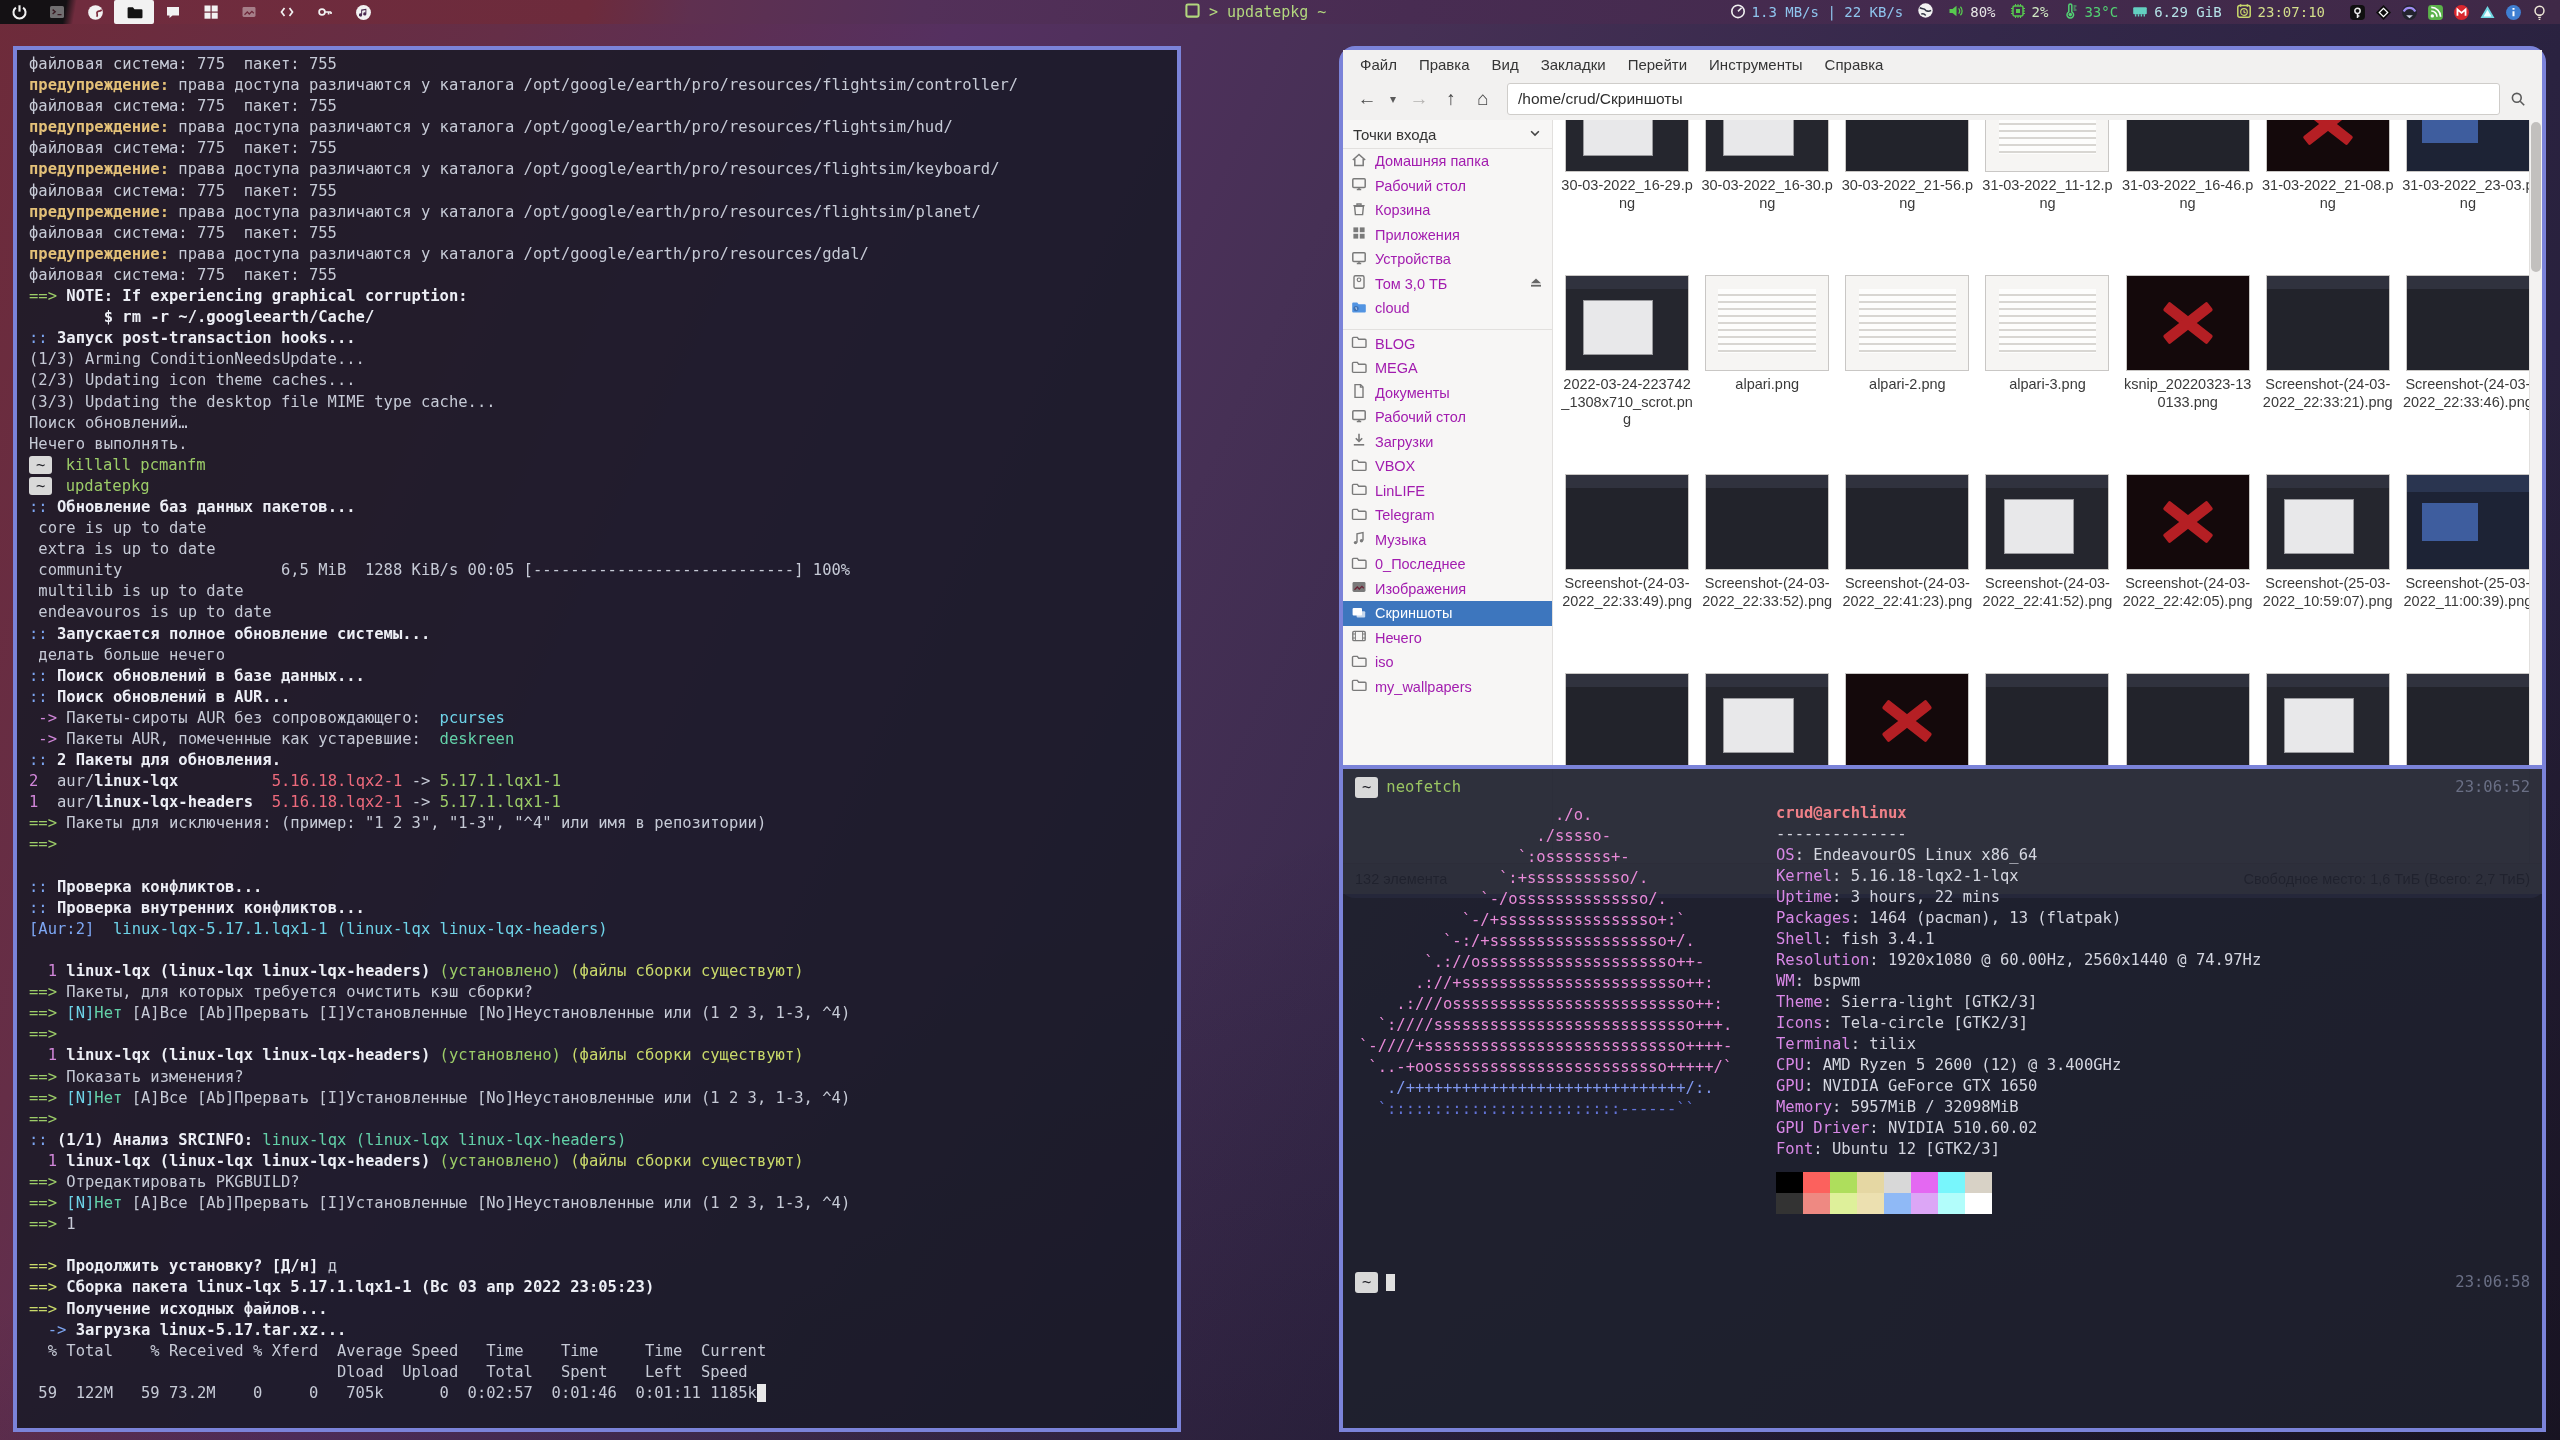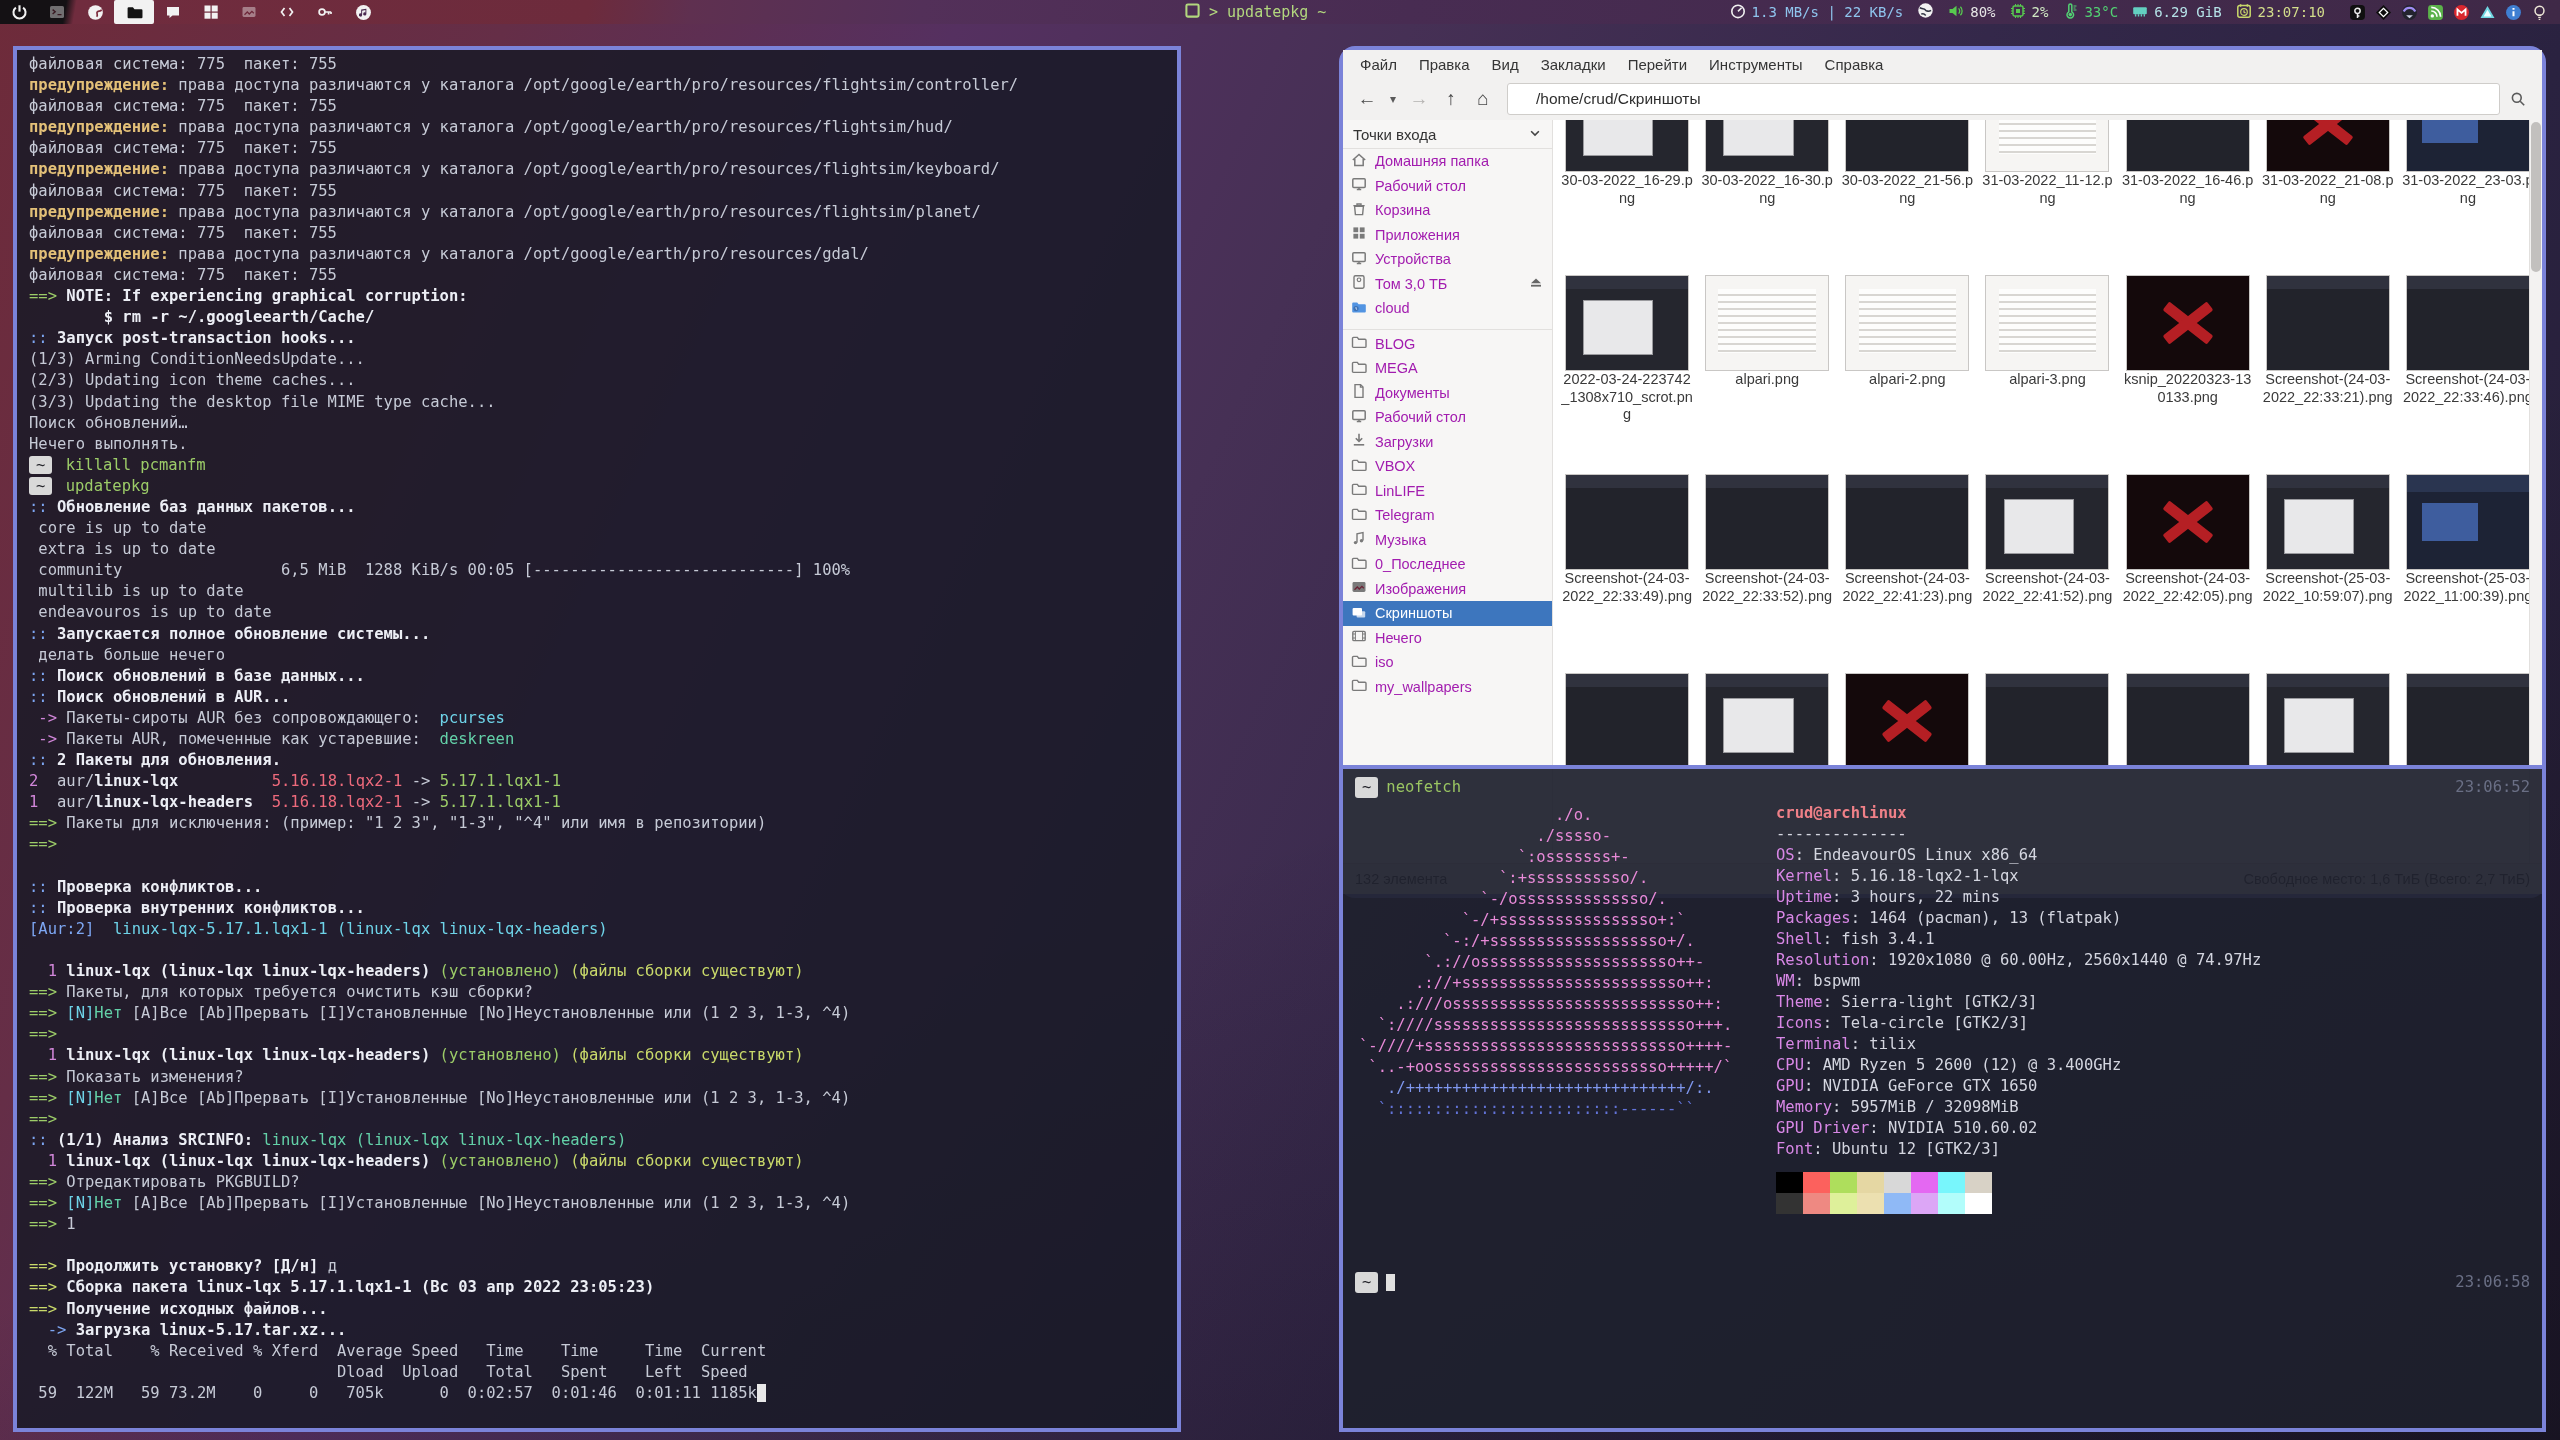--- a/index.html
+++ b/index.html
@@ -37,21 +37,21 @@
   #fm{left:1339px;top:46px;width:1207px;height:852px;background:#ffffff;font-family:"Liberation Sans",sans-serif;border-radius:16px;}
   #fmmenu{position:absolute;left:0;top:0;right:0;height:28px;background:#f2f1f0;border-bottom:1px solid #dedcda;
     display:flex;align-items:center;padding-left:6px;}
   .mitem{font-size:15px;color:#353535;padding:0 11px;height:28px;display:flex;align-items:center;}
   #fmtool{position:absolute;left:0;top:28px;right:0;height:42px;background:#f2f1f0;border-bottom:1px solid #dedcda;
     display:flex;align-items:center;gap:4px;padding:0 10px;}
   .tbtn{font-size:19px;color:#4a4a4a;width:28px;height:30px;display:flex;align-items:center;justify-content:center;}
   .tbtn.small{width:16px;font-size:12px;color:#5a5a5a;}
   .tbtn.disabled{color:#b4b2b0;}
   #pathfield{flex:1;height:30px;background:#ffffff;border:1px solid #cfcdca;border-radius:3px;
-    display:flex;align-items:center;padding-left:28px;font-size:15.5px;color:#2e2e2e;margin-left:6px;}
+    display:flex;align-items:center;padding-left:10px;font-size:15.5px;color:#2e2e2e;margin-left:6px;}
   #fmside{position:absolute;left:0;top:70px;width:209px;bottom:30px;background:#f7f6f5;border-right:1px solid #e2e0de;overflow:hidden;}
   #sidehead{height:28px;display:flex;align-items:center;justify-content:space-between;padding:0 10px;
     font-size:15px;color:#333;border-bottom:1px solid #e2e0de;}
   .sitem{height:24.5px;display:flex;align-items:center;gap:8px;padding:0 8px;font-size:14.5px;color:#a21caf;}
   .sitem .lbl{white-space:nowrap;overflow:hidden;flex:1;}
   .sitem.sel{background:#3d76be;color:#fff;}
   .ssep{height:8px;border-bottom:1px solid #e2e0de;margin-bottom:2px;}
   #fmlist{position:absolute;left:210px;top:70px;right:0;bottom:30px;background:#ffffff;overflow:hidden;}
   #fmgrid{display:grid;grid-template-columns:repeat(7,1fr);margin-top:-50px;padding:0 4px;}
   .fcell{height:193px;display:flex;flex-direction:column;align-items:center;padding-top:6px;}
@@ -61,21 +61,21 @@
   .t-darkwin::after{content:"";position:absolute;left:14%;top:26%;width:56%;height:56%;background:#e8e8ea;border:1px solid #9a9a9e;}
   .t-light{background:#f6f5f3;}
   .t-light::after{content:"";position:absolute;left:10%;top:14%;width:80%;height:68%;
     background:repeating-linear-gradient(#fdfdfc 0 5px,#d8d6d2 5px 7px);}
   .t-red{background:#14090b;}
   .rx{position:absolute;left:50%;top:50%;width:56px;height:11px;background:#b51f24;border-radius:2px;}
   .rx.a{transform:translate(-50%,-50%) rotate(38deg);}
   .rx.b{transform:translate(-50%,-50%) rotate(-38deg);}
   .t-blue{background:linear-gradient(#2a3550 0 18%,#1d2335 18%);}
   .t-blue::after{content:"";position:absolute;left:12%;top:30%;width:46%;height:40%;background:#3e5d9e;}
-  .fname{font-size:14.5px;line-height:17.5px;color:#3a3a3a;text-align:center;
+  .fname{margin-top:5px;font-size:14.5px;line-height:17.5px;color:#3a3a3a;text-align:center;
     max-width:132px;word-break:break-all;max-height:53px;overflow:hidden;}
   #fmscroll{position:absolute;right:0;top:0;width:12px;bottom:0;background:#f3f2f1;border-left:1px solid #e2e0de;}
   #fmthumb{position:absolute;right:1px;top:2px;width:10px;height:150px;background:#c2c0be;border-radius:5px;}
   #fmstatus{position:absolute;left:0;right:0;bottom:0;height:30px;background:#f1f0ef;border-top:1px solid #d8d6d4;
     display:flex;align-items:center;justify-content:space-between;padding:0 12px;font-size:14.5px;color:#3a3a3a;}
   
   #nf{left:1339px;top:765px;width:1207px;height:667px;background:rgba(30,32,45,.93);
     font-family:"DejaVu Sans Mono",monospace;font-size:15.5px;line-height:21px;color:#d4d6e0;}
   .nfrow{position:absolute;left:12px;right:12px;display:flex;align-items:center;gap:8px;}
   .nftime{margin-left:auto;color:#6a6f85;}

